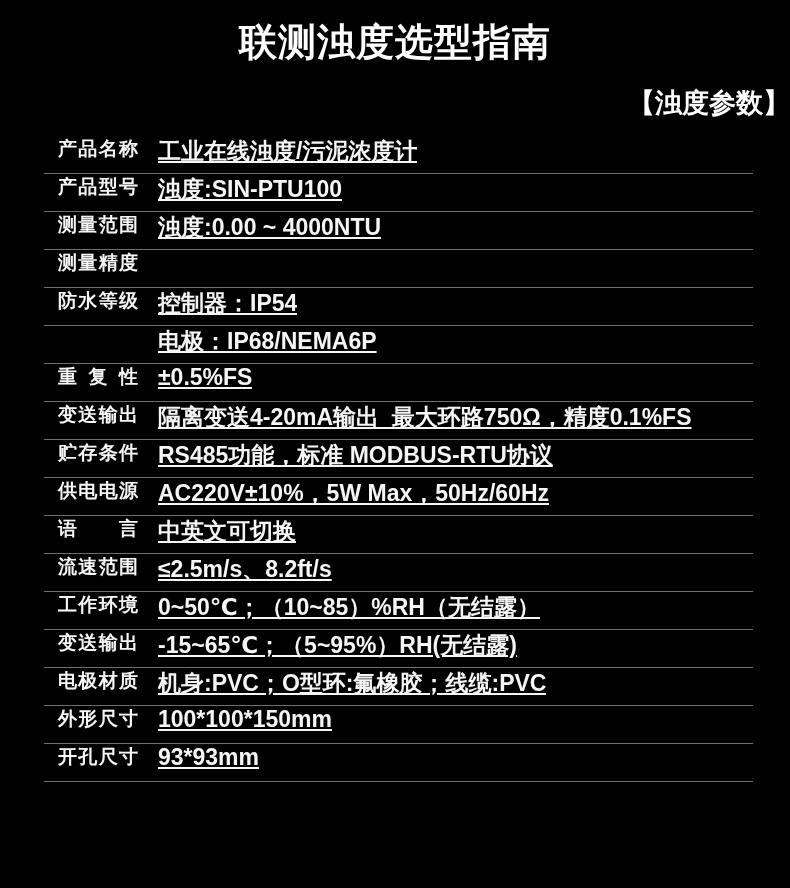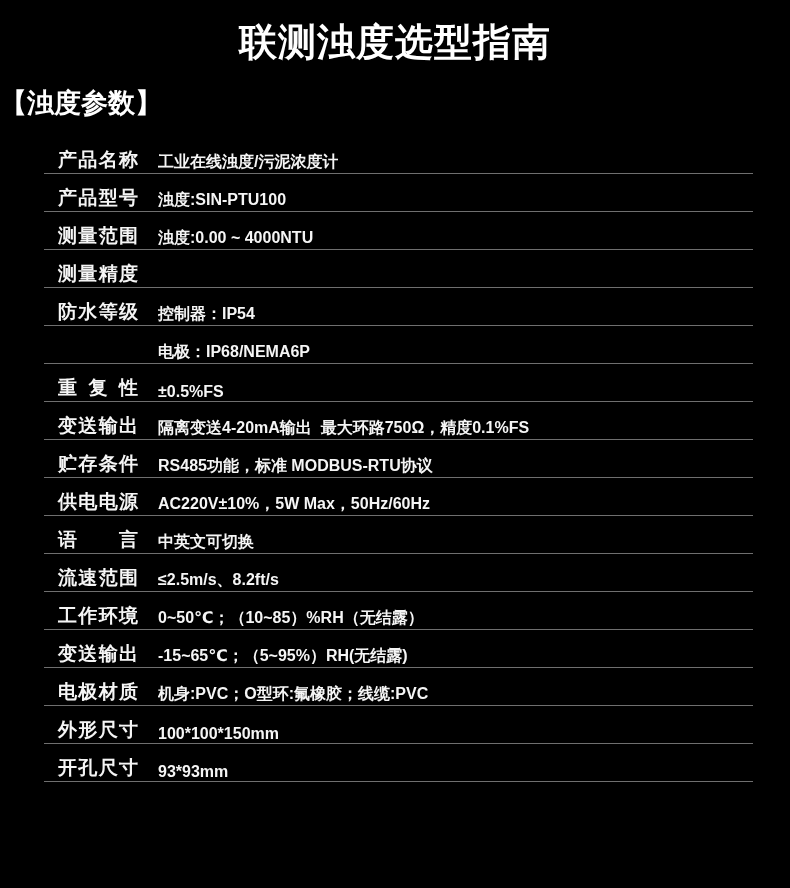--- a/index.html
+++ b/index.html
@@ -21,55 +21,56 @@
     text-align: center;
     font-size: 38px;
     line-height: 44px;
     font-weight: 800;
     color: #ffffff;
     letter-spacing: 1px;
   }
   .page-subtitle {
     margin: 0;
     margin-top: 24px;
-    text-align: left;
+    text-align: right;
     font-size: 27px;
     line-height: 31px;
     font-weight: 700;
     color: #ffffff;
   }
   .spec-table {
     margin: 17px 37px 0 44px;
     width: 709px;
   }
   .spec-row {
     box-sizing: border-box;
     height: 38px;
     border-bottom: 1.5px solid #6f6f6f;
     display: flex;
-    align-items: flex-end;
+    align-items: flex-start;
     padding-left: 14px;
   }
   .row-label {
     flex: 0 0 80px;
     width: 80px;
     font-size: 19px;
     font-weight: 600;
     color: #f5f5f5;
     text-align: justify;
     text-align-last: justify;
     white-space: nowrap;
   }
   .row-value {
     margin-left: 20px;
-    font-size: 16px;
+    font-size: 23px;
     font-weight: 600;
     color: #f5f5f5;
     white-space: pre-wrap;
     overflow: hidden;
+    text-decoration: underline;
   }
 </style>
 </head>
 <body>
 
 <h1 class="page-title">联测浊度选型指南</h1>
 <h2 class="page-subtitle">【浊度参数】</h2>
 
 <div class="spec-table">
   <div class="spec-row">

